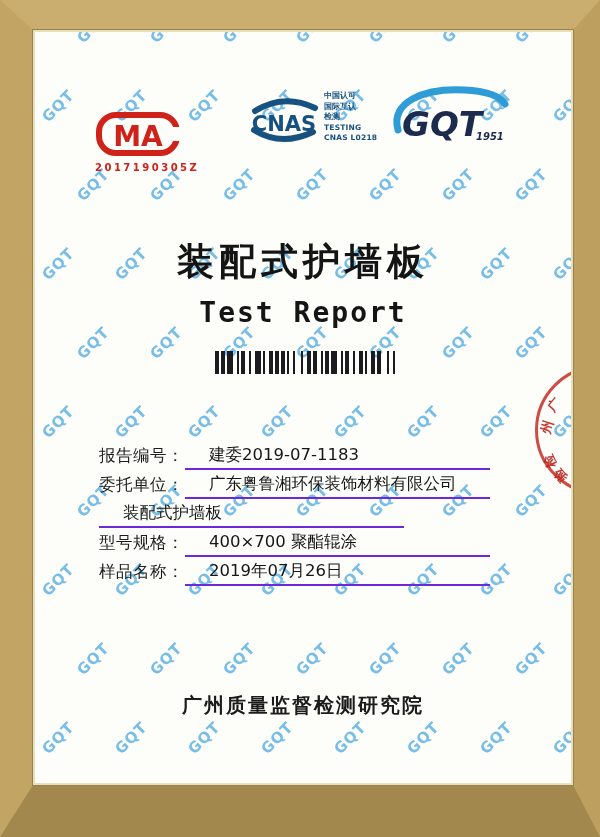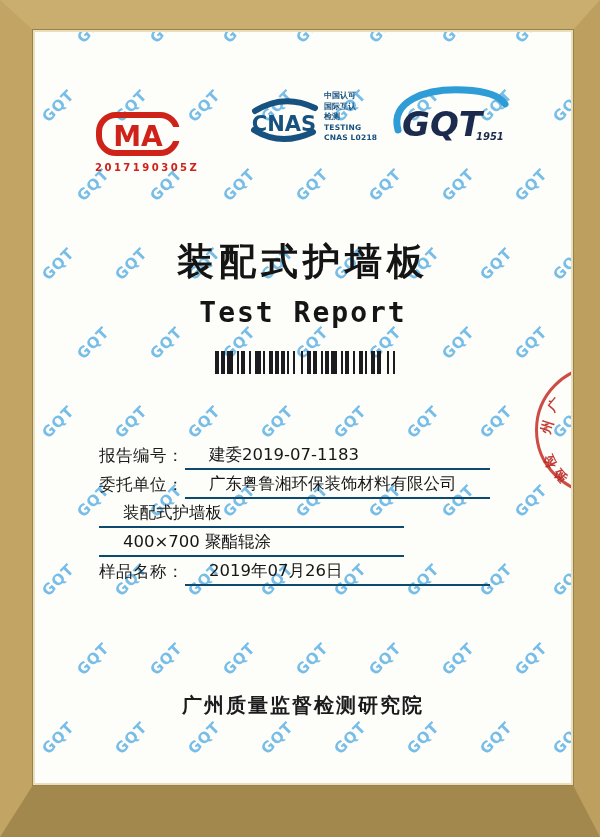--- a/index.html
+++ b/index.html
@@ -70,21 +70,21 @@
   .stamp span { position:absolute; color:rgba(186,38,32,.9); font-weight:bold; }
 
   
   .form { position:absolute; left:64px; top:409px; width:420px; }
   .form-row { display:flex; height:29px; align-items:flex-end; }
   .form-label {
     width:86px; font-size:16.5px; color:#1d1d1d; letter-spacing:.5px;
     white-space:nowrap; padding-bottom:3px;
   }
   .form-value {
-    margin-left:0; width:305px; border-bottom:2px solid #0c4a6e;
+    margin-left:0; width:305px; border-bottom:2px solid #6d28d9;
     font-size:16.5px; color:#161616; padding:0 0 2px 24px; white-space:nowrap;
   }
 
   
   .institute {
     position:absolute; left:0; top:660px; width:100%; text-align:center;
     font-size:20px; font-weight:bold; letter-spacing:2px; color:#1b1b1b;
   }
 </style>
 </head>
@@ -292,20 +292,21 @@
             <div class="form-value">建委2019-07-1183</div>
           </div>
           <div class="form-row">
             <div class="form-label">委托单位：</div>
             <div class="form-value">广东粤鲁湘环保装饰材料有限公司</div>
           </div>
           <div class="form-row">
             <div class="form-value">装配式护墙板</div>
           </div>
           <div class="form-row">
+            <div class="form-label">型号规格：</div>
             <div class="form-value">400×700 聚酯辊涂</div>
           </div>
           <div class="form-row">
             <div class="form-label">样品名称：</div>
             <div class="form-value">2019年07月26日</div>
           </div>
         </div>
 
       <div class="institute">广州质量监督检测研究院</div>
 

